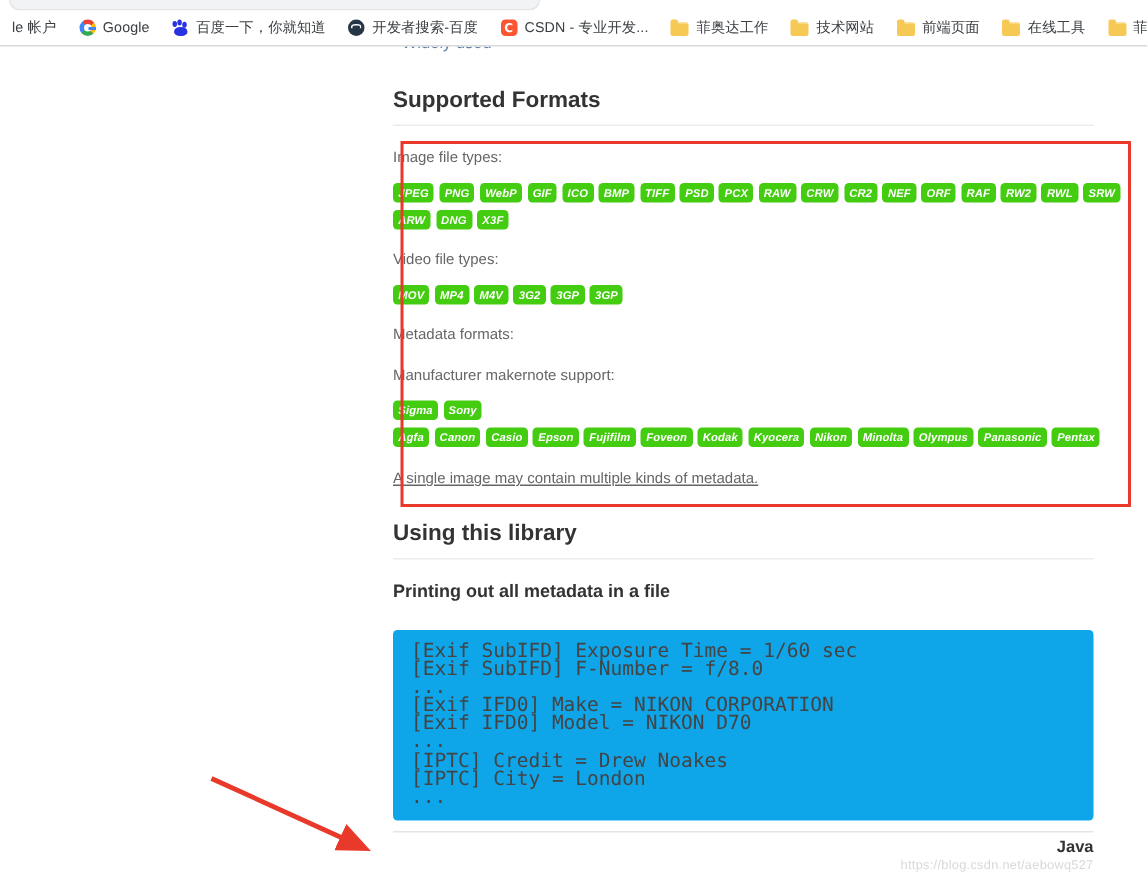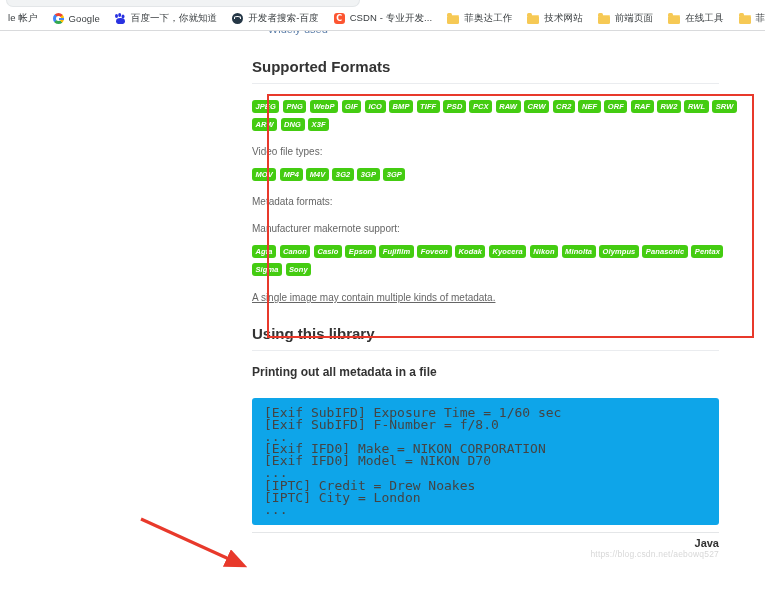--- a/index.html
+++ b/index.html
@@ -37,21 +37,21 @@
   .ic-folder{width:12px;height:9px;background:#f6c955;border-radius:1.5px;margin-top:2px;
      box-shadow:inset 0 1px 0 #fbd97e;}
   .ic-folder::before{content:"";position:absolute;top:-2px;left:0;width:5px;height:3px;
      background:#f6c955;border-radius:1.5px 1.5px 0 0;}
 
   
   .bullet-item{position:absolute;left:257px;top:23px;z-index:1;font-size:11px;color:#5b7da8;}
   .bullet-item .dot{color:#444;margin-right:7px;}
 
   
-  .content{position:absolute;left:252px;top:0;width:467px;z-index:2;}
+  .content{position:absolute;left:262px;top:0;width:467px;z-index:2;}
   h2{font-size:15px;font-weight:bold;color:#333;margin:0;padding:0 0 8px 0;
      border-bottom:1px solid #eaecef;}
   #h-supported{margin-top:58px;}
   #h-using{margin-top:21px;}
   h3{font-size:12px;font-weight:bold;color:#333;margin:14px 0 15px 0;}
   .fmt-group{margin-bottom:15px;}
   .fmt-label,.note{font-size:10px;color:#666;margin:0 0 10px 0;line-height:12px;}
   #formats{margin-top:16px;}
   .badge-row{display:flex;flex-wrap:nowrap;gap:3.5px;margin-bottom:5px;font-style:italic;}
   .badge{flex:none;background:var(--badge,#44cc11);color:#fff;font-size:7.5px;font-weight:bold;
@@ -121,20 +121,21 @@
         <span class="bm-label">菲奥达项目</span>
       </div>
     </div>
   <div class="omnibox"></div>
 
   <div class="content">
     <h2 id="h-supported">Supported Formats</h2>
 
     <div id="formats">
         <div class="fmt-group">
+          <p class="fmt-label">Image file types:</p>
           <div class="badge-row">
             <span class="badge">JPEG</span>
             <span class="badge">PNG</span>
             <span class="badge">WebP</span>
             <span class="badge">GIF</span>
             <span class="badge">ICO</span>
             <span class="badge">BMP</span>
             <span class="badge">TIFF</span>
             <span class="badge">PSD</span>
             <span class="badge">PCX</span>
@@ -164,38 +165,38 @@
             <span class="badge">3GP</span>
             <span class="badge">3GP</span>
           </div>
         </div>
         <div class="fmt-group">
           <p class="fmt-label">Metadata formats:</p>
         </div>
         <div class="fmt-group">
           <p class="fmt-label">Manufacturer makernote support:</p>
           <div class="badge-row">
+            <span class="badge">Sigma</span>
+            <span class="badge">Sony</span>
+          </div>
+          <div class="badge-row">
             <span class="badge">Agfa</span>
             <span class="badge">Canon</span>
             <span class="badge">Casio</span>
             <span class="badge">Epson</span>
             <span class="badge">Fujifilm</span>
             <span class="badge">Foveon</span>
             <span class="badge">Kodak</span>
             <span class="badge">Kyocera</span>
             <span class="badge">Nikon</span>
             <span class="badge">Minolta</span>
             <span class="badge">Olympus</span>
             <span class="badge">Panasonic</span>
             <span class="badge">Pentax</span>
           </div>
-          <div class="badge-row">
-            <span class="badge">Sigma</span>
-            <span class="badge">Sony</span>
-          </div>
         </div>
       </div>
 
     <p class="note">A single image may contain multiple kinds of metadata.</p>
 
     <h2 id="h-using">Using this library</h2>
 
     <h3>Printing out all metadata in a file</h3>
 
     <pre class="code" id="codeblock">[Exif SubIFD] Exposure Time = 1/60 sec

